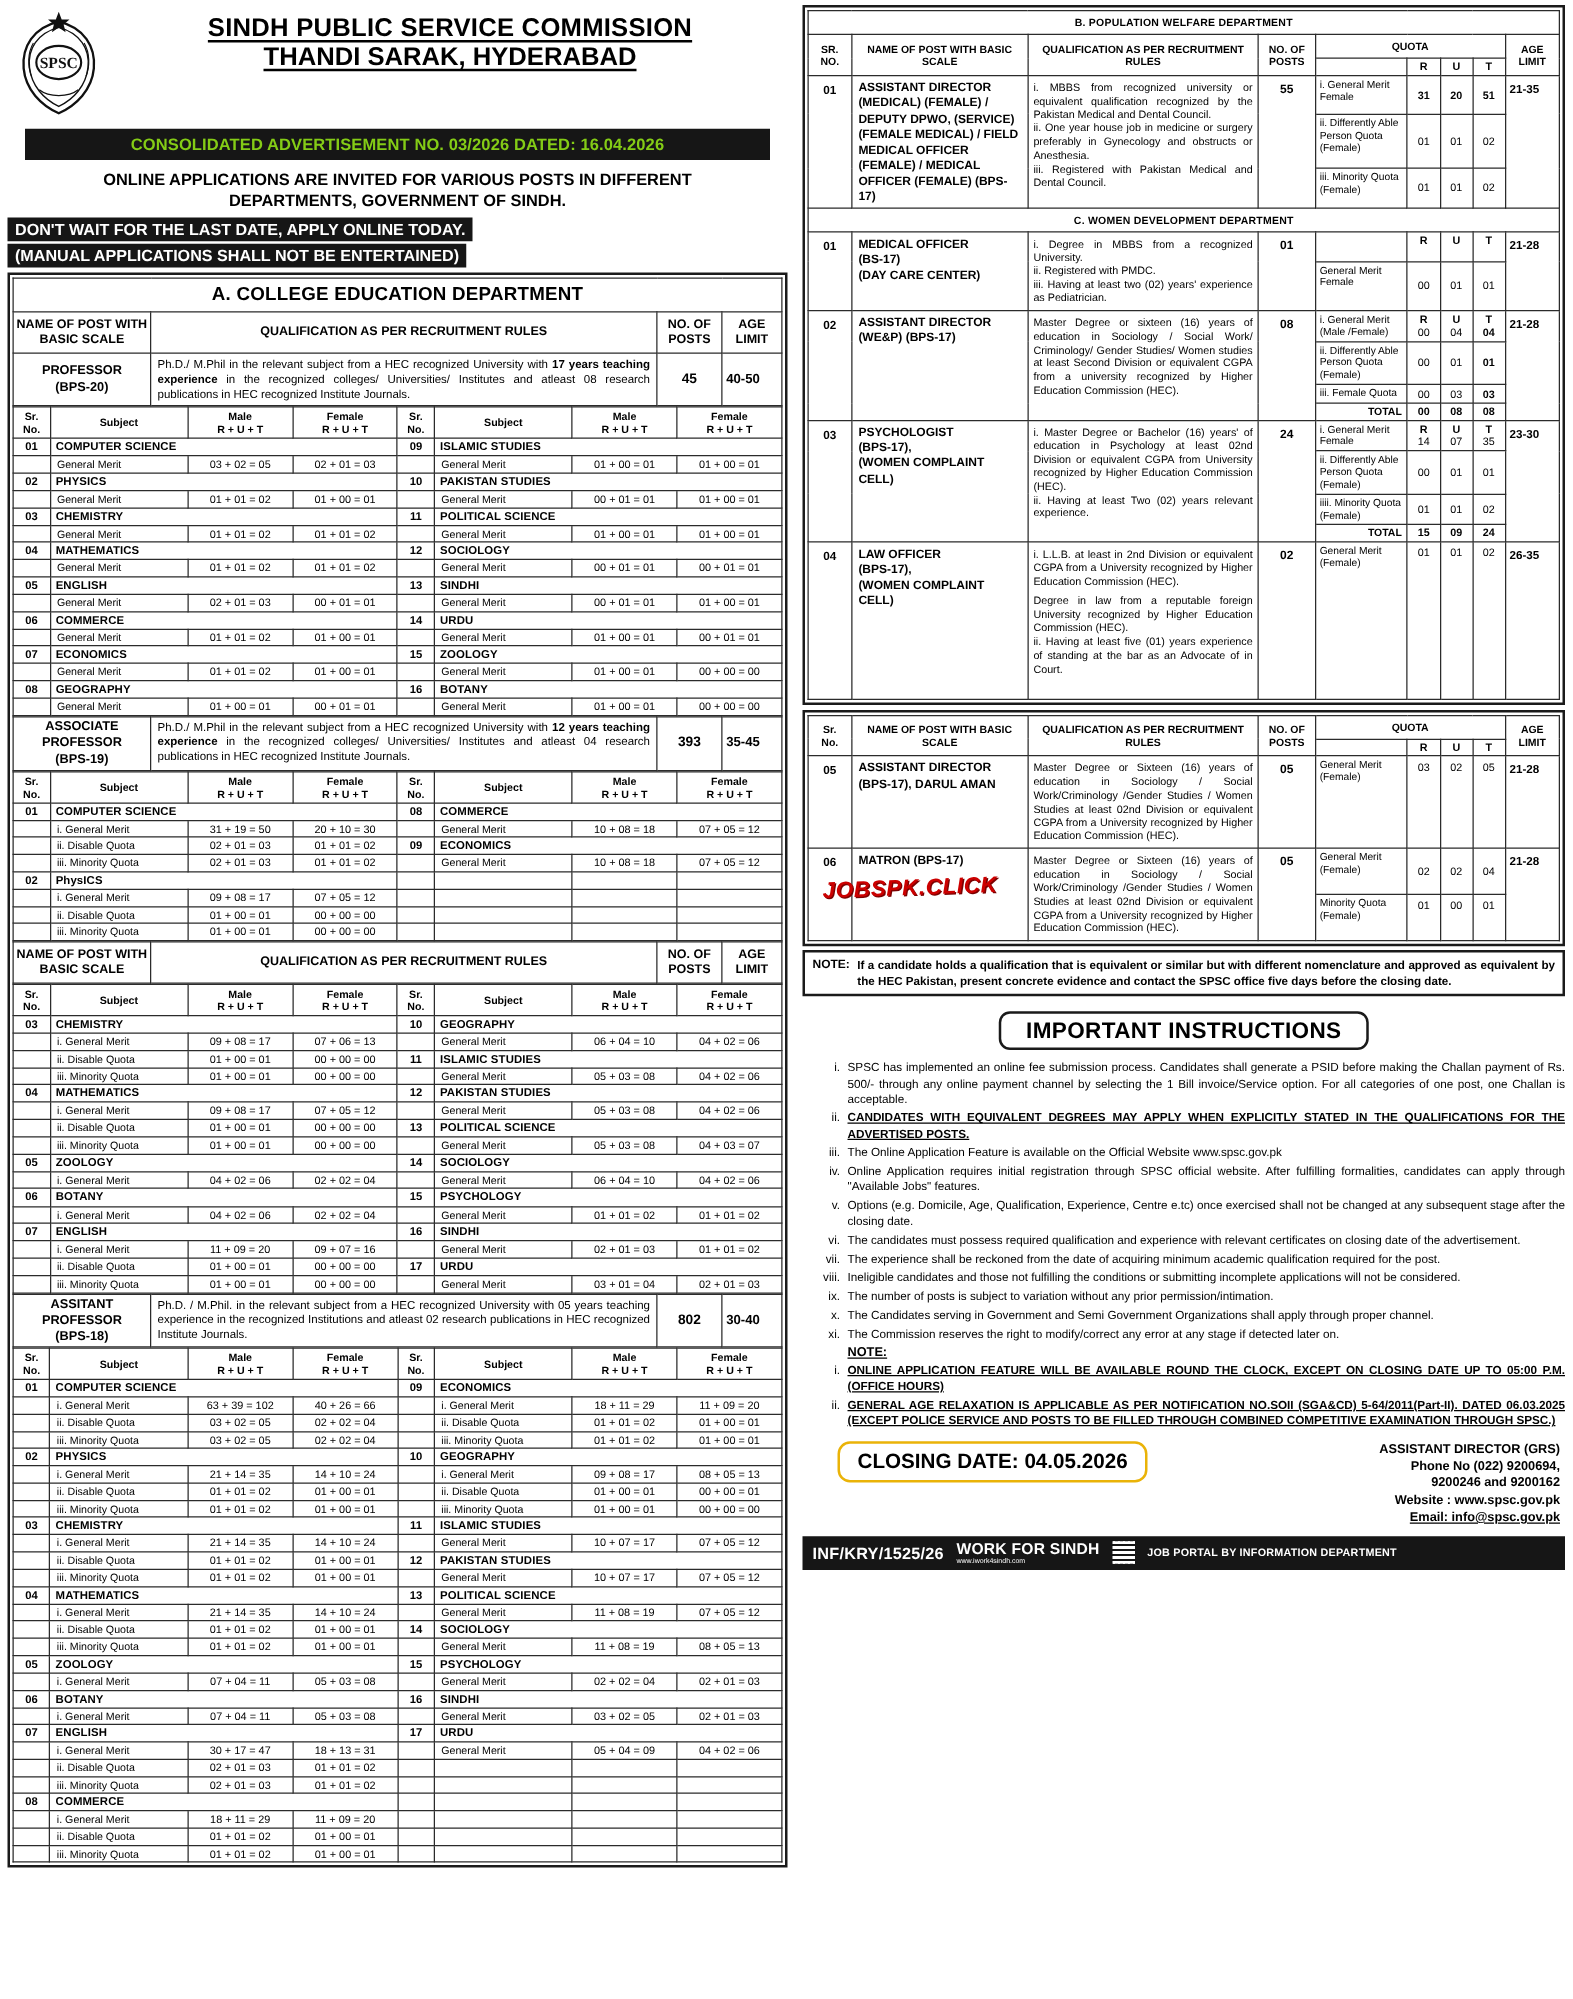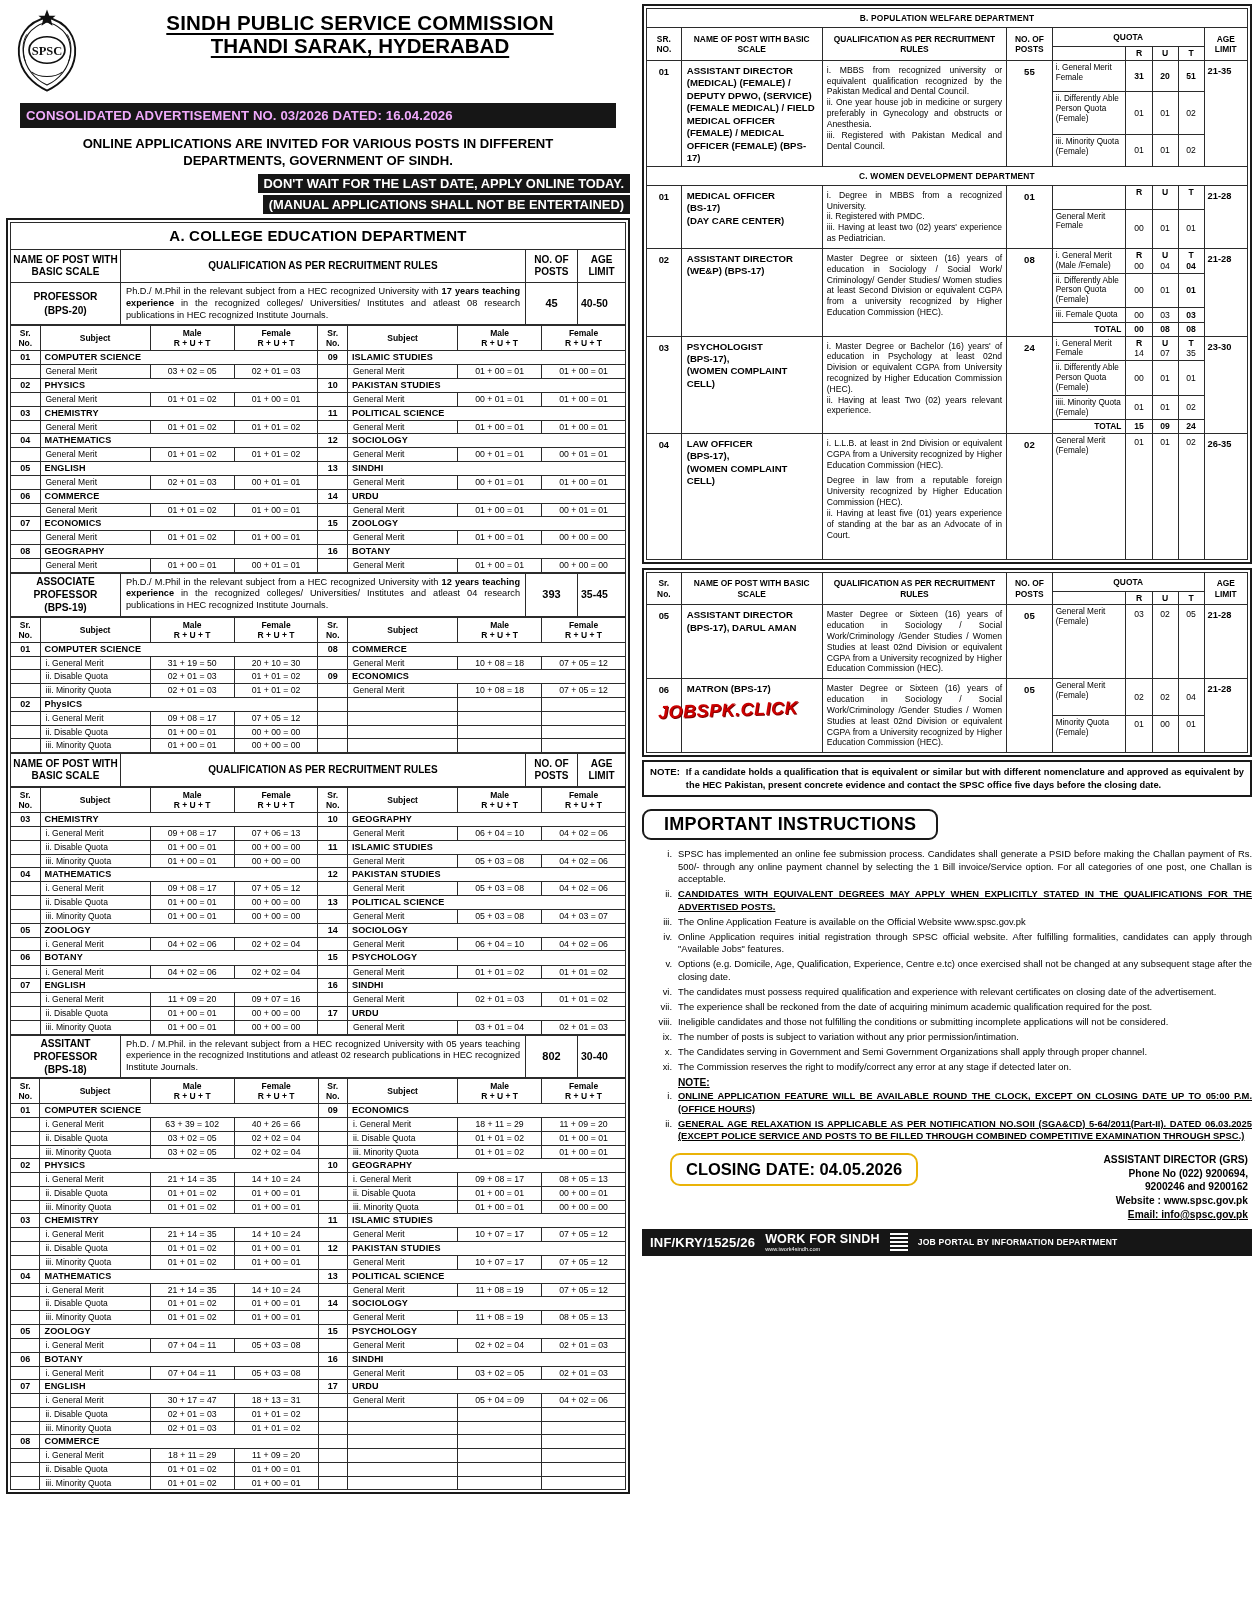--- a/index.html
+++ b/index.html
@@ -15,28 +15,28 @@
   .col-left  { width:636px; padding:4px 6px 0 6px; position:relative; }
   .col-right { width:622px; padding:4px 6px 0 6px; position:relative; }
 
   
   .hdr { display:flex; align-items:flex-start; gap:4px; padding:2px 0 0 2px; }
   .logo { width:78px; height:88px; flex:0 0 78px; position:relative; }
   .logo svg { width:100%; height:100%; }
   .hdr-txt { flex:1; text-align:center; padding-top:6px; }
   .org1 { font-size:20.5px; font-weight:bold; letter-spacing:.2px; text-decoration:underline; text-underline-offset:3px; line-height:1.12; }
   .org2 { font-size:20.5px; font-weight:bold; text-decoration:underline; text-underline-offset:3px; line-height:1.12; }
-  .blackbar { background:#161616; color:#f0abfc; font-weight:bold; font-size:13.2px;
-              padding:5px 6px; margin:9px 14px 7px 14px; letter-spacing:.1px; }
+  .blackbar { background:#161616; color:#84cc16; font-weight:bold; font-size:13.2px;
+              text-align:center; padding:5px 6px; margin:9px 14px 7px 14px; letter-spacing:.1px; }
   .subline { text-align:center; font-weight:bold; font-size:13.1px; line-height:1.3; margin:0 8px; }
   .inv1 { display:inline-block; background:#161616; color:#fff; font-weight:bold; font-size:12.9px;
           padding:2px 6px; margin-top:5px; }
   .inv2 { display:inline-block; background:#161616; color:#fff; font-weight:bold; font-size:12.9px;
           padding:2px 6px; margin-top:2px; }
-  .center { text-align:right; }
+  .center { text-align:left; }
 
   
   table { border-collapse:collapse; width:100%; }
   td, th { border:1px solid #2b2b2b; padding:1px 3px; vertical-align:top; font-size:8.6px; line-height:1.22; }
   .dept-title { font-size:15px; font-weight:bold; text-align:center; padding:4px; letter-spacing:.2px; }
   .colhead { font-weight:bold; text-align:center; font-size:10px; vertical-align:middle; padding:4px 2px; line-height:1.2; }
   .sub-h { font-weight:bold; text-align:center; font-size:8.5px; vertical-align:middle; line-height:1.18; padding:2px 1px; }
   .qual { font-size:9.2px; text-align:justify; line-height:1.26; padding:3px 5px; }
   .qual b { font-weight:bold; }
   .postname { font-weight:bold; text-align:center; font-size:10.2px; vertical-align:middle; line-height:1.3; }
@@ -64,21 +64,21 @@
   .rt .qv.b { font-weight:bold; }
   .rt .rut { text-align:center; font-weight:bold; font-size:8.6px; }
   .rt .agecell { font-size:9.3px; vertical-align:top; padding-top:5px; }
   .rt .srno { font-size:9.4px; vertical-align:top; padding-top:5px; }
   .tot { text-align:right; font-weight:bold; font-size:8.4px; padding-right:4px; }
 
   .note-box { border:2px solid #1a1a1a; margin-top:3px; padding:4px 6px; display:flex; gap:6px; }
   .note-lbl { font-weight:bold; font-size:9.6px; flex:0 0 auto; }
   .note-txt { font-weight:bold; font-size:9.3px; text-align:justify; line-height:1.35; }
 
-  .instr-title-wrap { text-align:left; margin:12px 0 8px 0; }
+  .instr-title-wrap { text-align:center; margin:12px 0 8px 0; }
   .instr-title { display:inline-block; border:2px solid #1a1a1a; border-radius:9px;
                  font-size:18px; font-weight:bold; padding:3px 20px; letter-spacing:.3px; }
   .ins-list { margin:0; padding:0; list-style:none; }
   .ins-row { display:flex; gap:6px; margin-bottom:2.5px; }
   .ins-num { flex:0 0 30px; text-align:right; font-size:9.4px; }
   .ins-txt { flex:1; font-size:9.4px; line-height:1.33; text-align:justify; }
   .ins-txt.bold { font-weight:bold; }
   .u { text-decoration:underline; }
   .note2 { font-weight:bold; font-size:10.2px; text-decoration:underline; margin:4px 0 2px 36px; }
 

